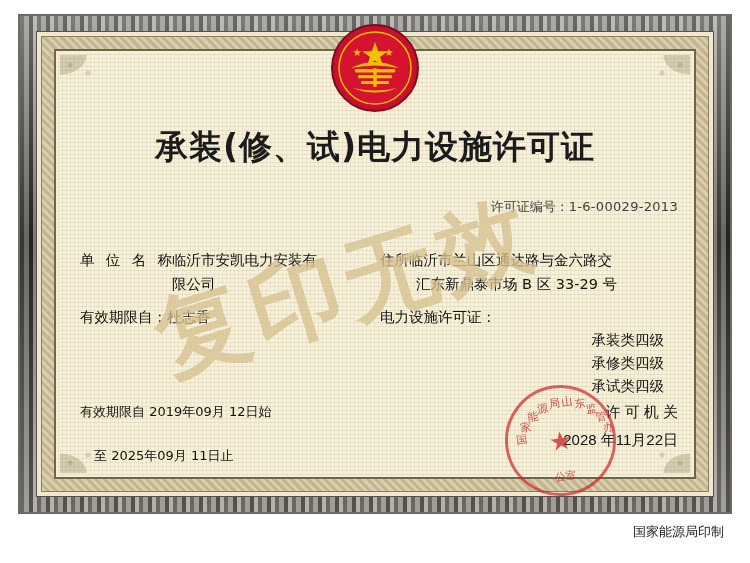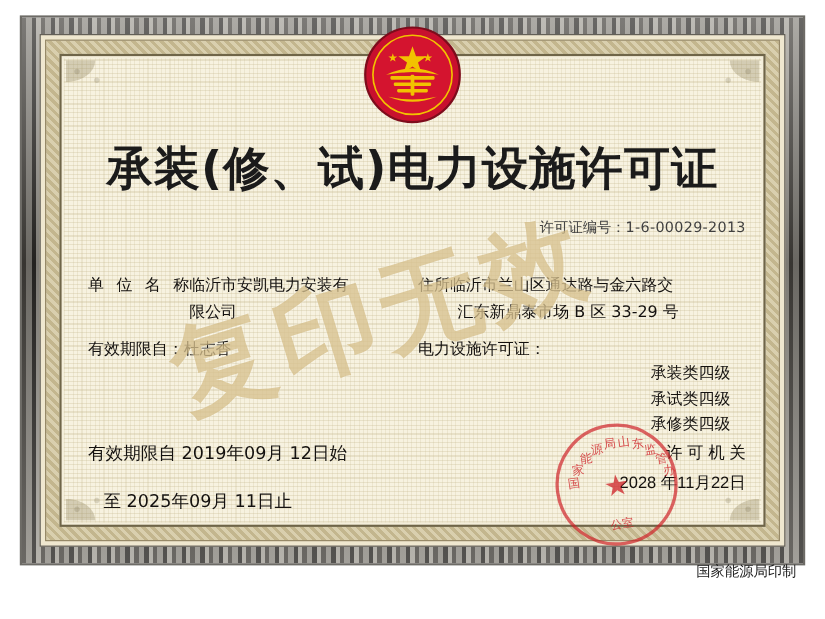--- a/index.html
+++ b/index.html
@@ -128,21 +128,21 @@
 
   
   .title {
     position: absolute;
     left: 0;
     right: 0;
     top: 125px;
     text-align: center;
     font-family: "DejaVu Sans", sans-serif;
     font-weight: bold;
-    font-size: 42px;
+    font-size: 33px;
     letter-spacing: 1px;
     color: #1b1b1b;
     z-index: 5;
   }
 
   
   .cert-no {
     position: absolute;
     right: 72px;
     top: 198px;
@@ -207,21 +207,21 @@
   }
   .cat-head { }
   .cat-item { }
 
   
   .validity {
     position: absolute;
     left: 80px;
     top: 398px;
     font-family: "DejaVu Sans", sans-serif;
-    font-size: 16px;
+    font-size: 13px;
     color: #14110f;
     line-height: 28px;
     z-index: 5;
   }
   .validity .ln2 { margin-left: 14px; margin-top: 16px; }
 
   
   .issuer {
     position: absolute;
     right: 72px;
@@ -293,21 +293,21 @@
     z-index: 8;
     pointer-events: none;
     white-space: nowrap;
     text-shadow: 0 0 2px rgba(255,255,255,0.5);
   }
 
   
   .footer {
     position: absolute;
     right: 26px;
-    bottom: 34px;
+    bottom: 22px;
     font-family: "DejaVu Sans", sans-serif;
     font-size: 13px;
     color: #1b1b1b;
     z-index: 5;
   }
 </style>
 </head>
 <body>
 
 <div id="certificate">
@@ -361,22 +361,22 @@
     </div>
 
     <div class="legal-row">
       <div class="col-left">
         <span class="lbl">有效期限自</span><span>：</span><span class="val">杜志香</span>
       </div>
       <div class="col-right">
         <div class="cat-head">电力设施许可证：</div>
         <div class="cat-block">
           <div class="cat-item">承装类四级</div>
+          <div class="cat-item">承修类四级</div>
           <div class="cat-item">承试类四级</div>
-          <div class="cat-item">承修类四级</div>
         </div>
       </div>
     </div>
 
   </div>
 
   <div class="validity">
     <div class="ln1">有效期限自 2019年09月 12日始</div>
     <div class="ln2">至 2025年09月 11日止</div>
   </div>

